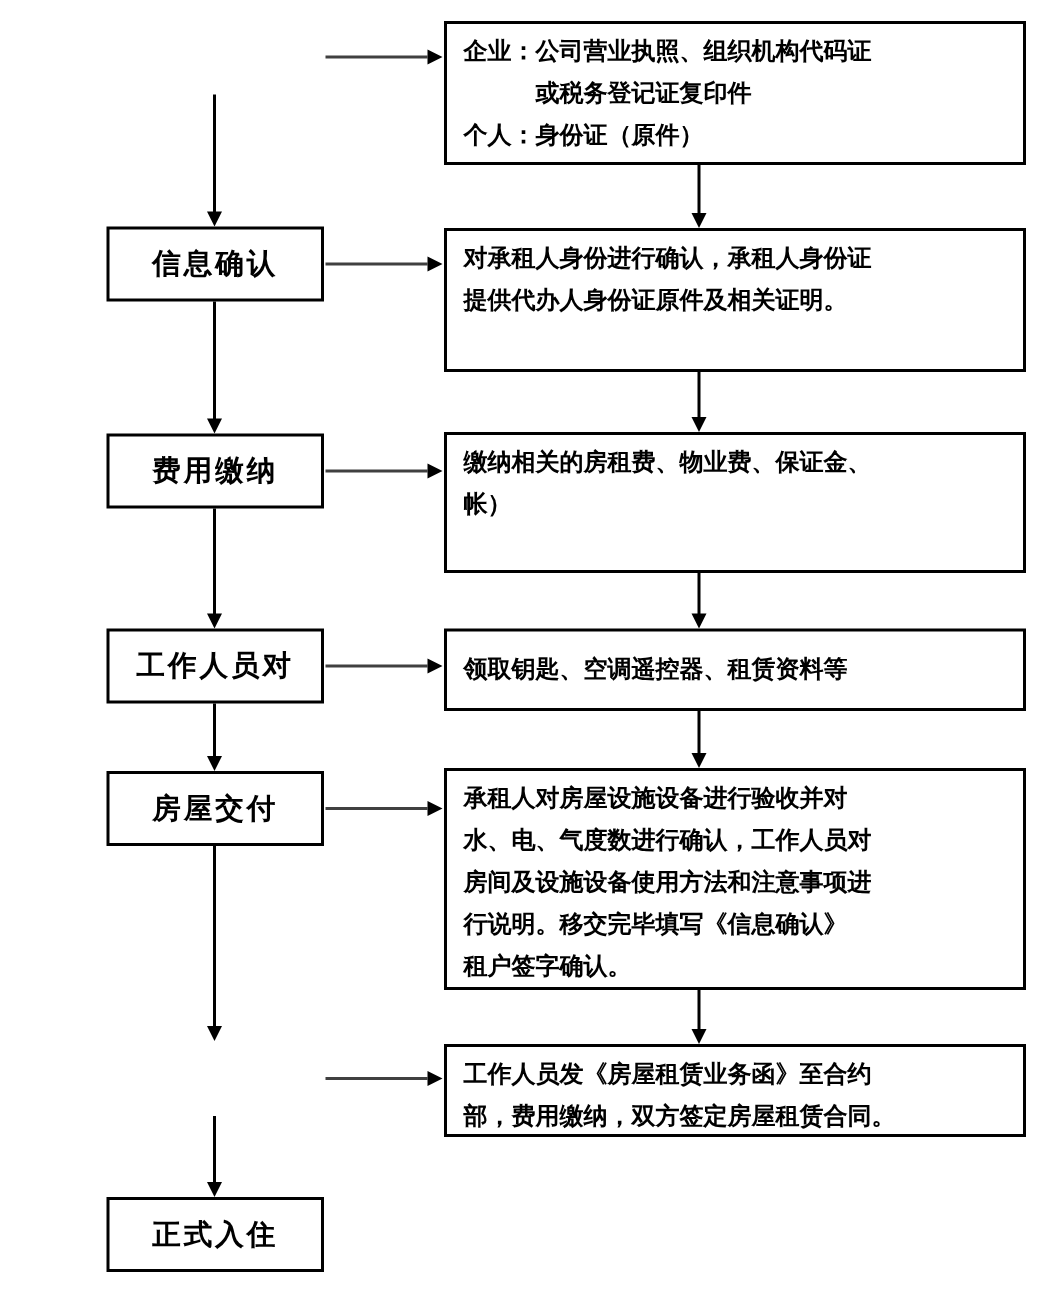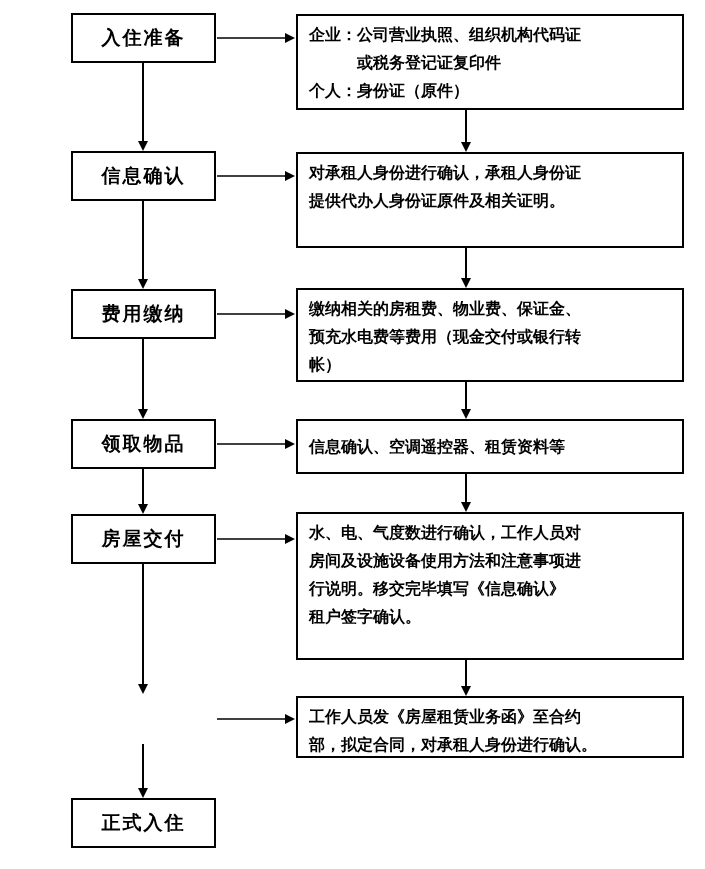--- a/index.html
+++ b/index.html
@@ -77,31 +77,28 @@
     border-top: 5px solid transparent;
     border-bottom: 5px solid transparent;
     border-left: 10px solid #000;
   }
 </style>
 </head>
 <body>
 
 <div class="canvas">
 
-  <div class="lbox" style="top:13px">
-    <span>入住准备</span>
-  </div>
   <div class="lbox" style="top:151px">
     <span>信息确认</span>
   </div>
   <div class="lbox" style="top:289px">
     <span>费用缴纳</span>
   </div>
   <div class="lbox" style="top:419px">
-    <span>领取物品</span>
+    <span>工作人员对</span>
   </div>
   <div class="lbox" style="top:514px">
     <span>房屋交付</span>
   </div>
   <div class="lbox" style="top:798px">
     <span>正式入住</span>
   </div>
 
   <div class="rbox" style="top:14px;height:96px">
     <div class="tline">企业：公司营业执照、组织机构代码证</div>
@@ -109,38 +106,38 @@
     <div class="tline">个人：身份证（原件）</div>
   </div>
 
   <div class="rbox" style="top:152px;height:96px">
     <div class="tline">对承租人身份进行确认，承租人身份证</div>
     <div class="tline">提供代办人身份证原件及相关证明。</div>
   </div>
 
   <div class="rbox" style="top:288px;height:94px">
     <div class="tline">缴纳相关的房租费、物业费、保证金、</div>
-    <div class="tline">预充水电费等费用（现金交付或银行转</div>
     <div class="tline">帐）</div>
   </div>
 
   <div class="rbox center-v" style="top:419px;height:55px">
-    <div class="tline">信息确认、空调遥控器、租赁资料等</div>
+    <div class="tline">领取钥匙、空调遥控器、租赁资料等</div>
   </div>
 
   <div class="rbox" style="top:512px;height:148px">
+    <div class="tline">承租人对房屋设施设备进行验收并对</div>
     <div class="tline">水、电、气度数进行确认，工作人员对</div>
     <div class="tline">房间及设施设备使用方法和注意事项进</div>
     <div class="tline">行说明。移交完毕填写《信息确认》</div>
     <div class="tline">租户签字确认。</div>
   </div>
 
   <div class="rbox" style="top:696px;height:62px">
     <div class="tline">工作人员发《房屋租赁业务函》至合约</div>
-    <div class="tline">部，拟定合同，对承租人身份进行确认。</div>
+    <div class="tline">部，费用缴纳，双方签定房屋租赁合同。</div>
   </div>
 
   <div>
     <div class="hline" style="top:37px;left:217px;width:68px"></div>
     <div class="head-right" style="top:33px;left:285px"></div>
   </div>
   <div>
     <div class="hline" style="top:175px;left:217px;width:68px"></div>
     <div class="head-right" style="top:171px;left:285px"></div>
   </div>

